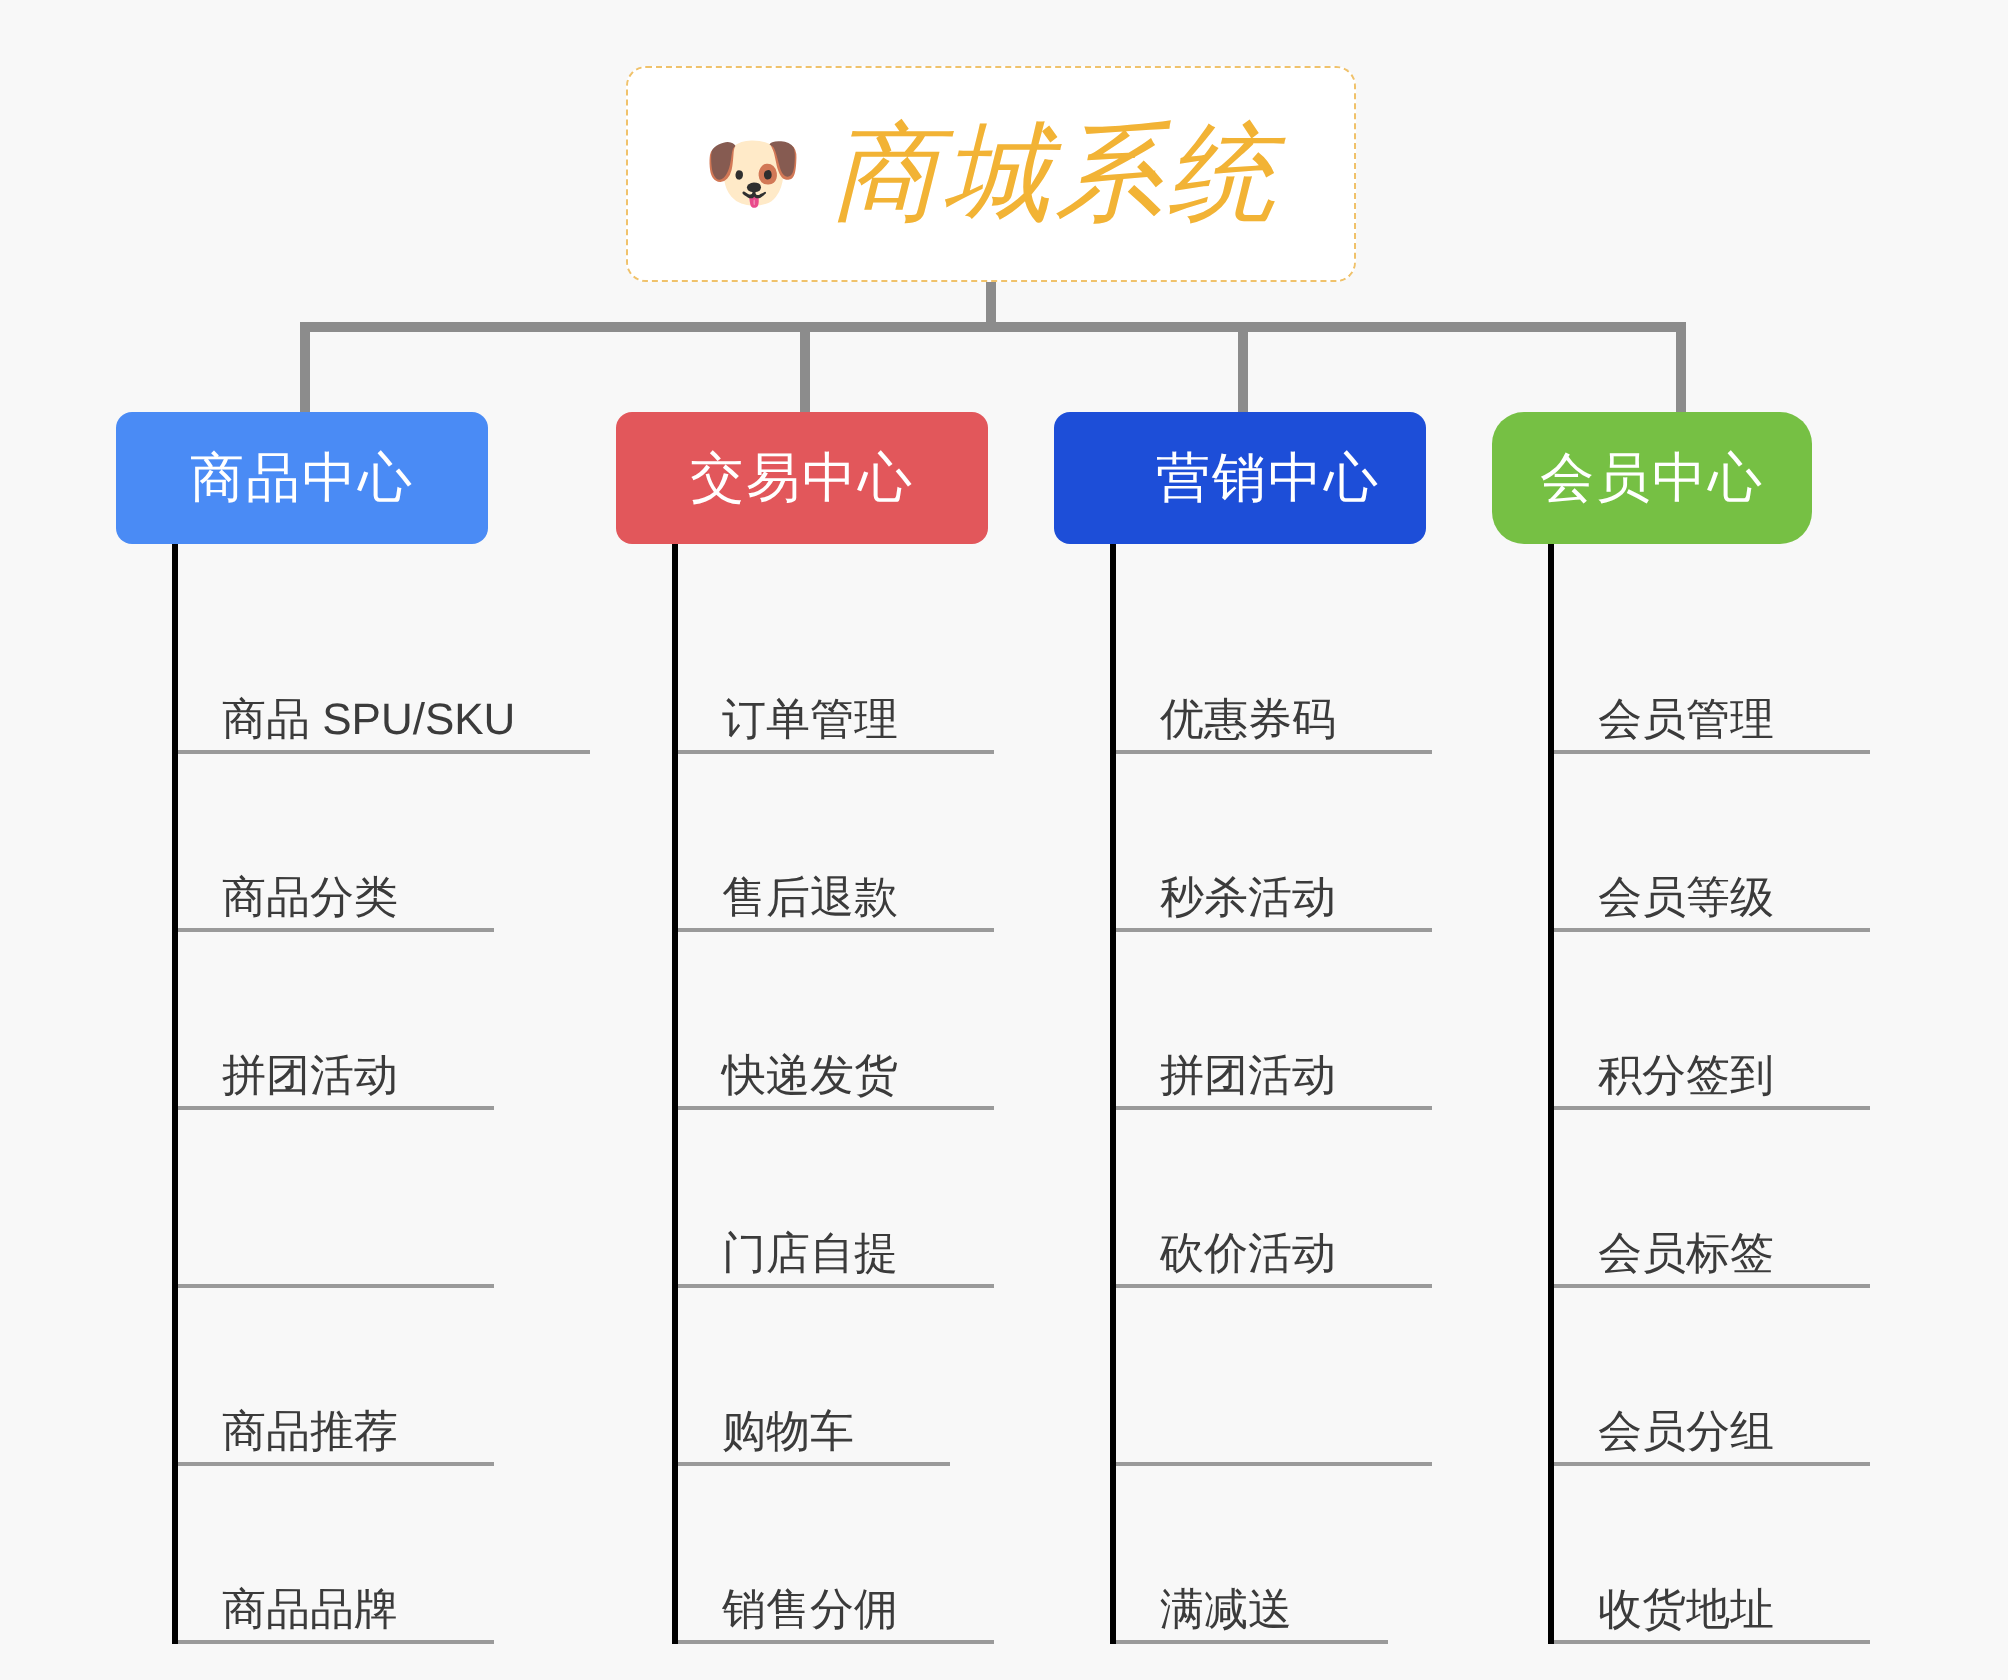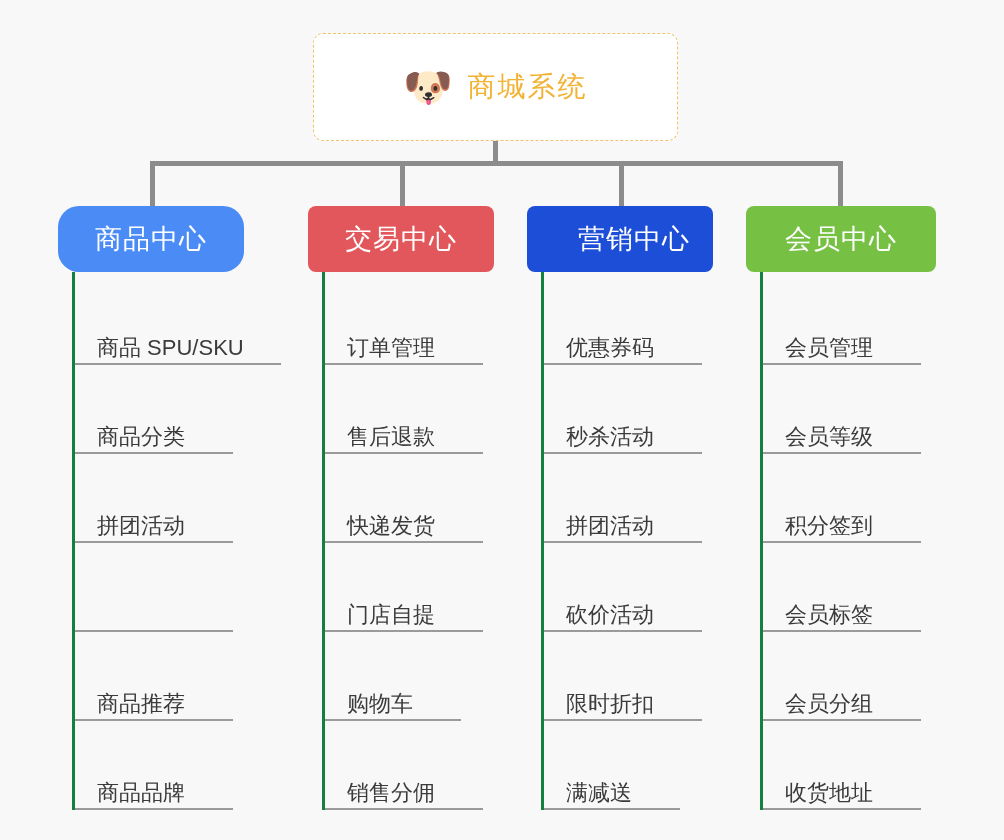--- a/index.html
+++ b/index.html
@@ -37,25 +37,26 @@
     align-items: center;
     justify-content: center;
     gap: 14px;
   }
   .root-emoji {
     font-size: 40px;
     line-height: 1;
     display: block;
   }
   .root-title {
-    font-size: 28px;
+    font-size: 54px;
     color: #f2b335;
     letter-spacing: 2px;
     white-space: nowrap;
     line-height: 1;
+    font-style: italic;
   }
 
   
   .conn {
     position: absolute;
     background: #8c8c8c;
   }
   .conn-v { width: 5px; }
   .conn-h { height: 5px; }
 
@@ -72,23 +73,23 @@
     display: flex;
     align-items: center;
     justify-content: center;
     color: #ffffff;
     font-size: 27px;
     letter-spacing: 1px;
     white-space: nowrap;
   }
   .leaf-wrap {
     position: relative;
-    margin-left: 14px;
-    border-left: 3px solid #15803d;
-    padding-top: 4px;
+    margin-left: 28px;
+    border-left: 3px solid #000000;
+    padding-top: 16px;
   }
   .leaf {
     position: relative;
     height: 89px;
     display: flex;
     align-items: flex-end;
     box-sizing: border-box;
   }
   .leaf-line {
     position: absolute;
@@ -101,27 +102,27 @@
     position: relative;
     padding: 0 14px 6px 22px;
     font-size: 22px;
     color: #3b3b3b;
     white-space: nowrap;
     line-height: 1;
   }
 
   
   .col-1 { left: 58px;  }
-  .col-1 .cat-box { width: 186px; background: #4a8bf5; border-radius: 21px; }
+  .col-1 .cat-box { width: 186px; background: #4a8bf5; }
   .col-2 { left: 308px; }
   .col-2 .cat-box { width: 186px; background: #e2575b; align-items: center; }
   .col-3 { left: 527px; }
   .col-3 .cat-box { width: 186px; background: #1d4ed8; padding-left: 28px; }
   .col-4 { left: 746px; }
-  .col-4 .cat-box { width: 190px; background: #76c044; }
+  .col-4 .cat-box { width: 160px; background: #76c044; border-radius: 16px; }
 </style>
 </head>
 <body>
 
 <div id="mindmap">
 
   <div class="root-node">
     <span class="root-emoji">🐶</span>
     <span class="root-title">商城系统</span>
   </div>
@@ -214,21 +215,20 @@
       <div class="leaf">
         <span class="leaf-line" style="width:158px;"></span>
         <span class="leaf-label">拼团活动</span>
       </div>
       <div class="leaf">
         <span class="leaf-line" style="width:158px;"></span>
         <span class="leaf-label">砍价活动</span>
       </div>
       <div class="leaf">
         <span class="leaf-line" style="width:158px;"></span>
-        <span class="leaf-label">限时折扣</span>
       </div>
       <div class="leaf">
         <span class="leaf-line" style="width:136px;"></span>
         <span class="leaf-label">满减送</span>
       </div>
     </div>
   </div>
 
   <div class="column col-4">
     <div class="cat-box">

